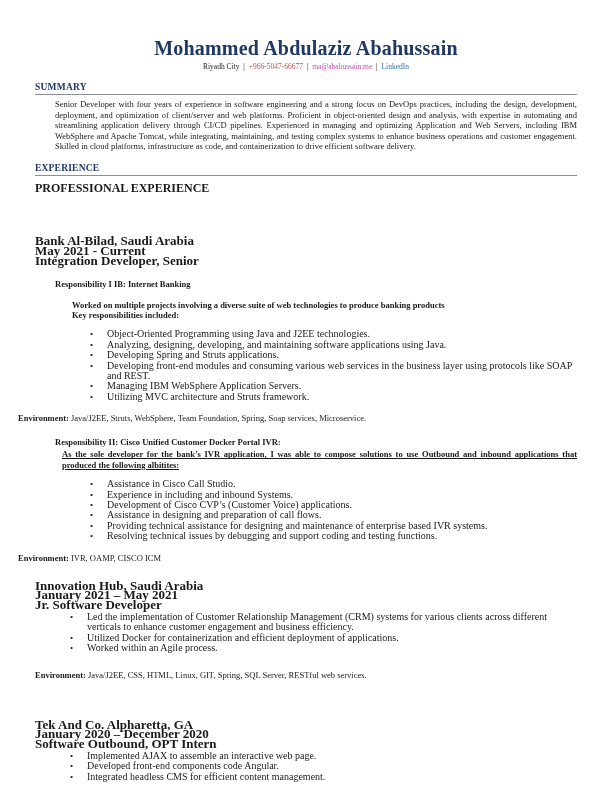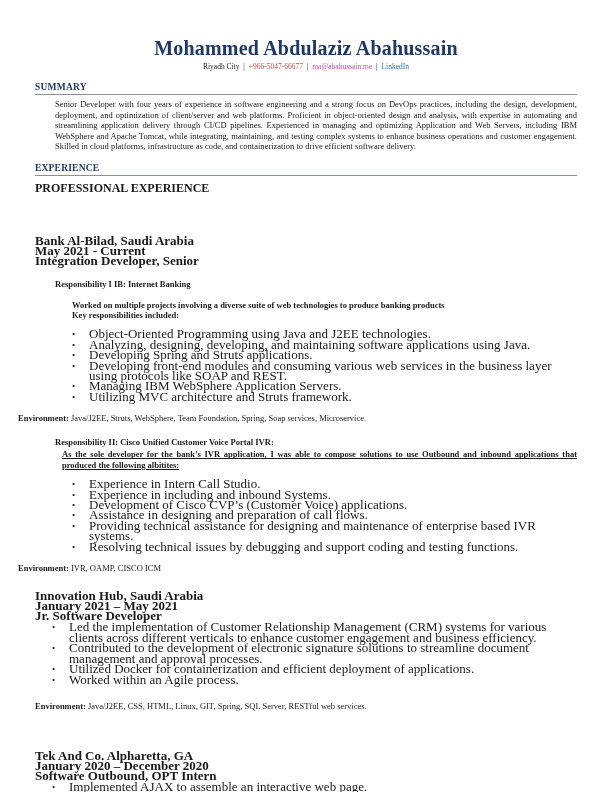--- a/index.html
+++ b/index.html
@@ -84,24 +84,24 @@
     margin-top: 2px;
   }
   .intro.spaced { margin-top: 10px; }
   .intro.underlined {
     margin-left: 7px;
     text-decoration: underline;
     text-align: justify;
   }
 
   ul.bullets {
-    margin: 9px 0 0 17px;
+    margin: 9px 0 0 35px;
     padding: 0;
     list-style: none;
-    font-size: 13px;
+    font-size: 10px;
     line-height: 10.4px;
   }
   .plain-section ul.bullets { margin-top: 2px; }
   ul.bullets li { position: relative; padding-left: 17px; }
   ul.bullets li::before {
     content: "\2022";
     position: absolute;
     left: 0;
     top: 0;
     font-size: 9px;
@@ -152,43 +152,42 @@
               <li class="bullet">Object-Oriented Programming using Java and J2EE technologies.</li>
               <li class="bullet">Analyzing, designing, developing, and maintaining software applications using Java.</li>
               <li class="bullet">Developing Spring and Struts applications.</li>
               <li class="bullet">Developing front-end modules and consuming various web services in the business layer using protocols like SOAP and REST.</li>
               <li class="bullet">Managing IBM WebSphere Application Servers.</li>
               <li class="bullet">Utilizing MVC architecture and Struts framework.</li>
             </ul>
             <div class="env-line"><span class="env-label">Environment:</span><span class="env-value"> Java/J2EE, Struts, WebSphere, Team Foundation, Spring, Soap services, Microservice.</span></div>
           </div>
           <div class="resp-section">
-            <div class="resp-title">Responsibility II: Cisco Unified Customer Voice Portal IVR:</div>
+            <div class="resp-title">Responsibility II: Cisco Unified Customer Docker Portal IVR:</div>
             <div class="intro underlined">
               <div class="intro-line">As the sole developer for the bank’s IVR application, I was able to compose solutions to use Outbound and inbound applications that produced the following albitites:</div>
             </div>
             <ul class="bullets">
-              <li class="bullet">Experience in Intern Call Studio.</li>
+              <li class="bullet">Assistance in Cisco Call Studio.</li>
               <li class="bullet">Experience in including and inbound Systems.</li>
               <li class="bullet">Development of Cisco CVP’s (Customer Voice) applications.</li>
               <li class="bullet">Assistance in designing and preparation of call flows.</li>
               <li class="bullet">Providing technical assistance for designing and maintenance of enterprise based IVR systems.</li>
               <li class="bullet">Resolving technical issues by debugging and support coding and testing functions.</li>
             </ul>
             <div class="env-line"><span class="env-label">Environment:</span><span class="env-value"> IVR, OAMP, CISCO ICM</span></div>
           </div>
         </div>
         <div class="job job-idx-1">
           <div class="job-header-line">Innovation Hub, Saudi Arabia</div>
           <div class="job-header-line">January 2021 – May 2021</div>
           <div class="job-header-line">Jr. Software Developer</div>
           <div class="plain-section">
             <ul class="bullets">
               <li class="bullet">Led the implementation of Customer Relationship Management (CRM) systems for various clients across different verticals to enhance customer engagement and business efficiency.</li>
-              <li class="bullet">Contributed to the development of electronic signature solutions to streamline document management and approval processes.</li>
               <li class="bullet">Utilized Docker for containerization and efficient deployment of applications.</li>
               <li class="bullet">Worked within an Agile process.</li>
             </ul>
             <div class="env-line"><span class="env-label">Environment:</span><span class="env-value"> Java/J2EE, CSS, HTML, Linux, GIT, Spring, SQL Server, RESTful web services.</span></div>
           </div>
         </div>
         <div class="job job-idx-2">
           <div class="job-header-line">Tek And Co. Alpharetta, GA</div>
           <div class="job-header-line">January 2020 – December 2020</div>
           <div class="job-header-line">Software Outbound, OPT Intern</div>

